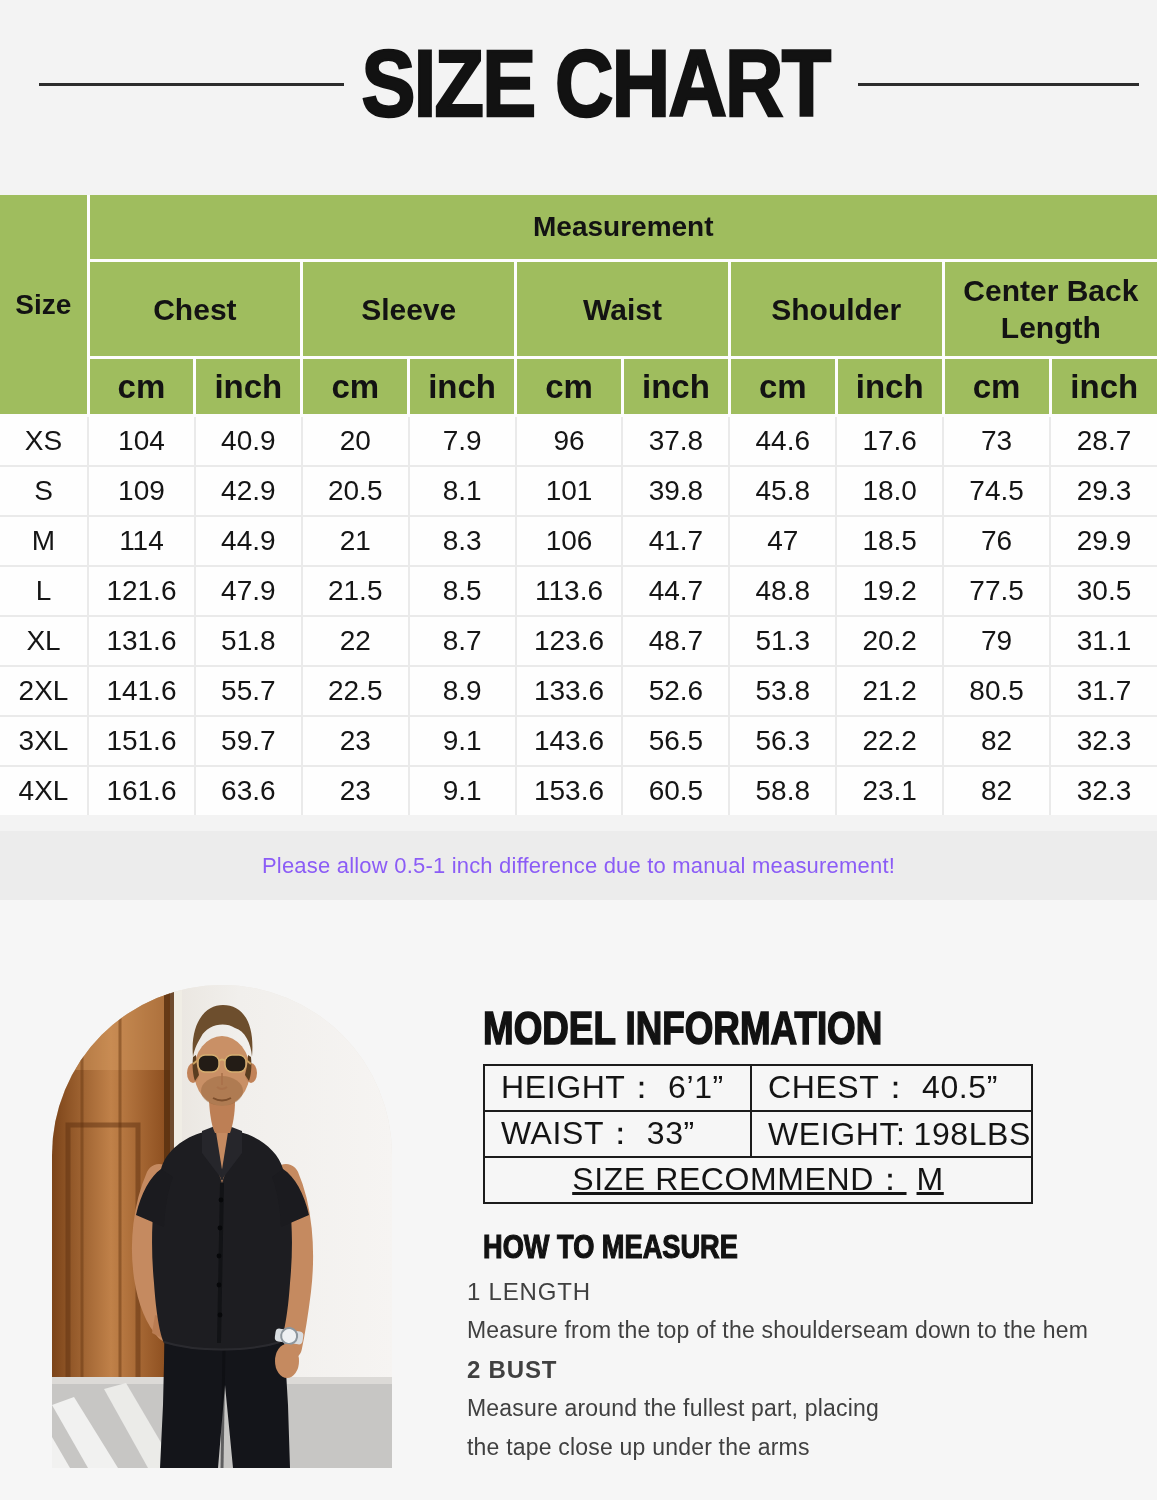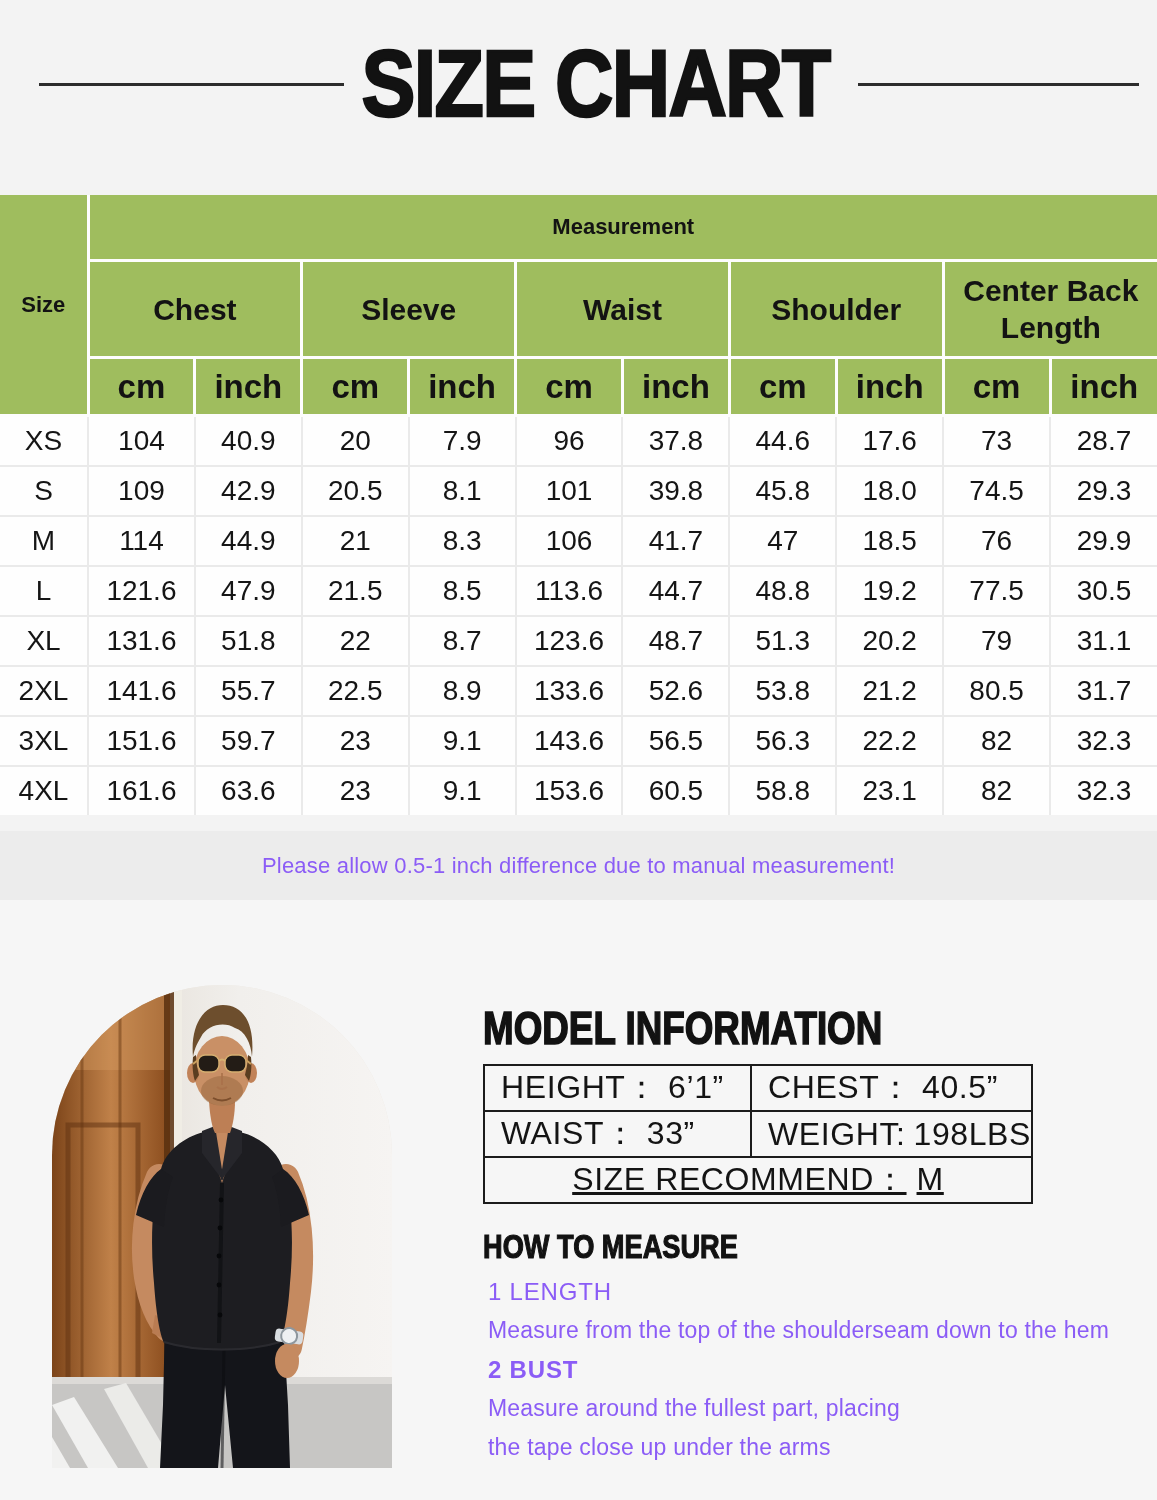--- a/index.html
+++ b/index.html
@@ -22,21 +22,21 @@
   
   table.size-table{
     position:absolute;top:195px;left:0;width:1157px;
     border-collapse:collapse;border-style:hidden;table-layout:fixed;
     text-align:center;
   }
   .size-table th{
     background:#9fbd5e;border:3px solid #fdfdfd;
     font-weight:700;color:#131313;padding:0;
   }
-  .size-table tr.r1 th{height:64px;font-size:22px;margin-top:24px;}
+  .size-table tr.r1 th{height:64px;font-size:28px;margin-top:24px;}
   .size-table th.corner{font-size:31px;}
   .size-table tr.r2 th{height:94px;font-size:30px;line-height:37px;padding:0 4px;}
   .size-table tr.r3 th{height:55px;font-size:33px;}
   .size-table td{
     background:#fefefe;border:2px solid #eaeaea;
     height:48px;font-size:28px;font-weight:400;color:#151515;padding:0;
   }
   
   .note-bar{
     position:absolute;top:831px;left:0;width:100%;height:69px;background:#ececec;
@@ -66,22 +66,22 @@
   .model-info-table td.center{text-align:center;padding:0;text-decoration:underline;}
   .mi-val{margin-left:10px;}
   .mi-val.tight{margin-left:8px;text-align:center;}
   
   .how-title{
     position:absolute;left:483px;top:1227px;
     font-size:34px;font-weight:700;color:#121212;-webkit-text-stroke:1.2px #121212;
     transform:scaleX(0.80);transform-origin:left center;white-space:nowrap;
   }
   .steps{
-    position:absolute;left:488px;top:1272px;width:650px;
-    font-size:23px;line-height:39px;color:#8b5cf6;letter-spacing:0.2px;
+    position:absolute;left:467px;top:1272px;width:650px;
+    font-size:23px;line-height:39px;color:#404040;letter-spacing:0.2px;
   }
   .step-name{font-size:24px;letter-spacing:0.8px;}
   .step-name.bold{font-weight:700;}
 </style>
 </head>
 <body>
 
 <div class="page">
 
   <div class="title-band">

